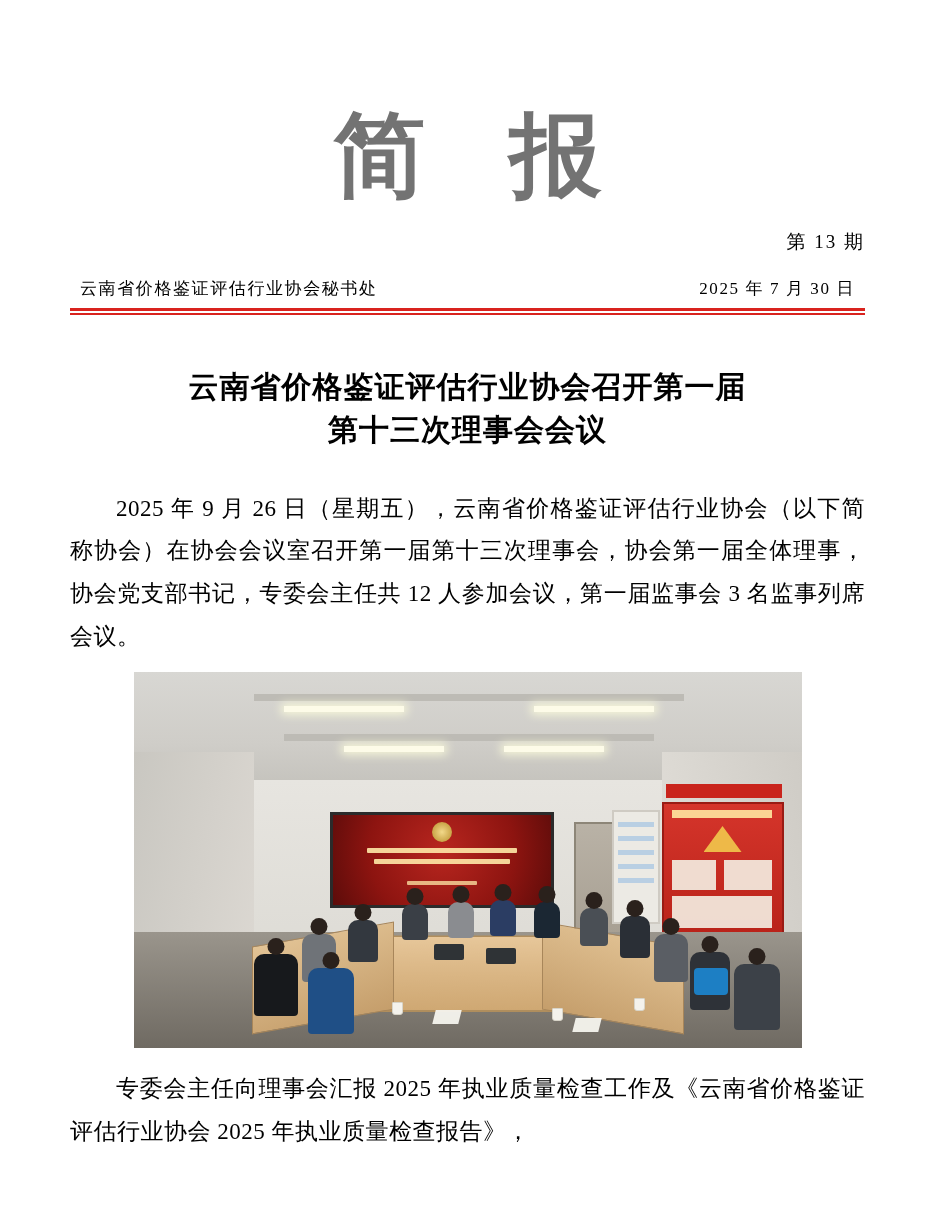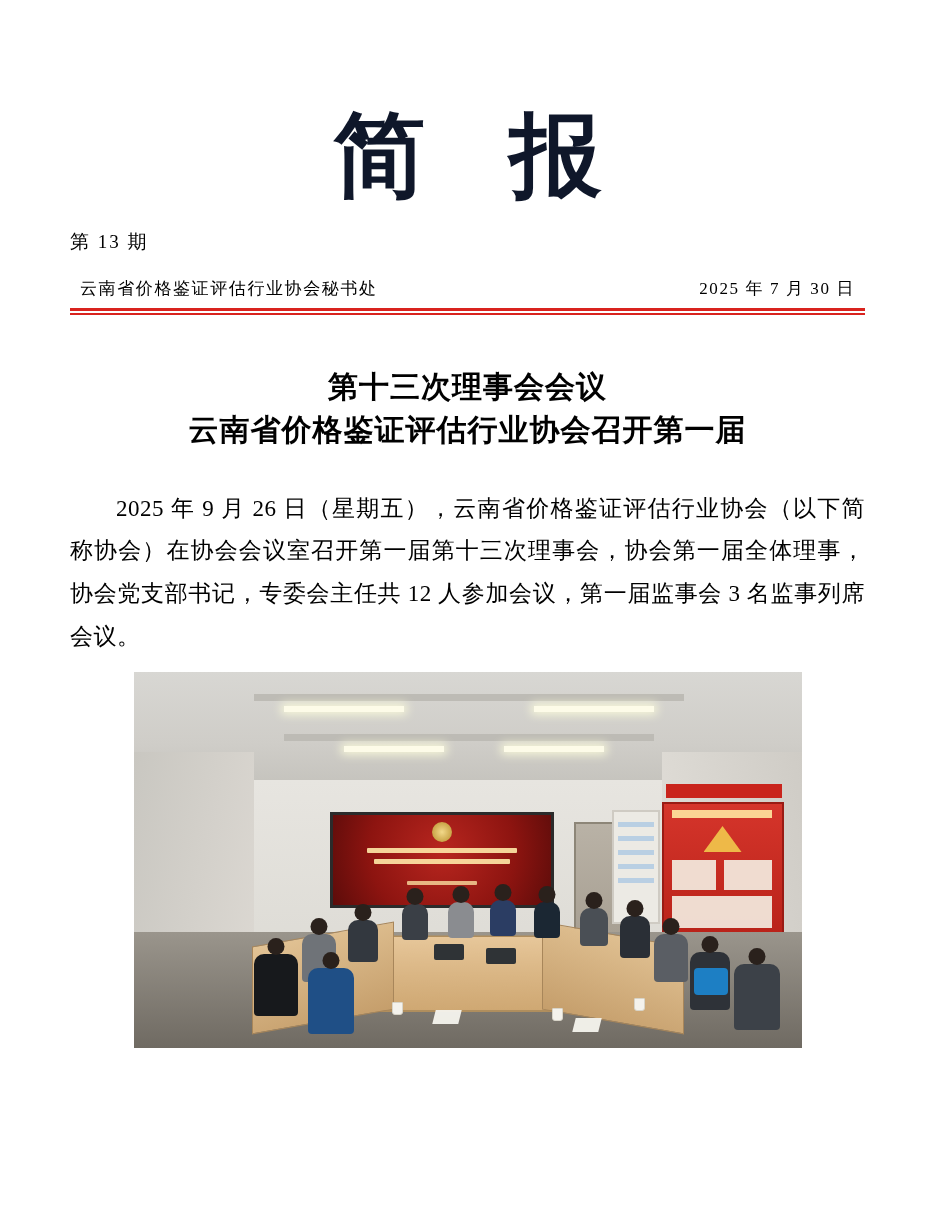--- a/index.html
+++ b/index.html
@@ -17,31 +17,31 @@
   .page {
     position: relative;
     width: 935px;
     height: 1210px;
     box-sizing: border-box;
     padding: 0 70px;
   }
   .masthead-title {
     margin-top: 106px;
     text-align: center;
-    color: #0f172a;
+    color: #737373;
     font-family: "DejaVu Serif", "Liberation Serif", serif;
     font-weight: bold;
     font-size: 92px;
     line-height: 1.08;
     letter-spacing: 26px;
     text-indent: 26px;
   }
   .issue-no {
     margin-top: 24px;
-    text-align: left;
+    text-align: right;
     font-size: 19px;
     letter-spacing: 2px;
   }
   .masthead-meta {
     margin-top: 22px;
     display: flex;
     justify-content: space-between;
     align-items: flex-start;
     font-size: 17px;
     letter-spacing: 1.6px;
@@ -218,22 +218,22 @@
 
   <div class="masthead-meta">
     <div>云南省价格鉴证评估行业协会秘书处</div>
     <div>2025 年 7 月 30 日</div>
   </div>
 
   <div class="masthead-rule"></div>
   <div class="masthead-rule thin"></div>
 
   <div class="headline">
+    <div>云南省价格鉴证评估行业协会召开第一届</div>
     <div>第十三次理事会会议</div>
-    <div>云南省价格鉴证评估行业协会召开第一届</div>
   </div>
 
   <div class="body-text">
     <p>2025 年 9 月 26 日（星期五），云南省价格鉴证评估行业协会（以下简称协会）在协会会议室召开第一届第十三次理事会，协会第一届全体理事，协会党支部书记，专委会主任共 12 人参加会议，第一届监事会 3 名监事列席会议。</p>
   </div>
 
   <div class="figure">
     <div class="room-ceiling"></div>
     <div class="ceil-beam" style="left:120px; top:22px; width:430px;"></div>
     <div class="ceil-beam" style="left:150px; top:62px; width:370px;"></div>
@@ -323,14 +323,17 @@
     <div class="bag" style="left:560px; top:296px;"></div>
     <div class="laptop" style="left:300px; top:272px;"></div>
     <div class="laptop" style="left:352px; top:276px;"></div>
     <div class="cup" style="left:258px; top:330px;"></div>
     <div class="cup" style="left:418px; top:336px;"></div>
     <div class="cup" style="left:500px; top:326px;"></div>
     <div class="paper" style="left:300px; top:338px;"></div>
     <div class="paper" style="left:440px; top:346px;"></div>
   </div>
 
+  <div class="body-text caption-after">
+    <p>专委会主任向理事会汇报 2025 年执业质量检查工作及《云南省价格鉴证评估行业协会 2025 年执业质量检查报告》，</p>
+  </div>
 
 </div>
 
 </body></html>

